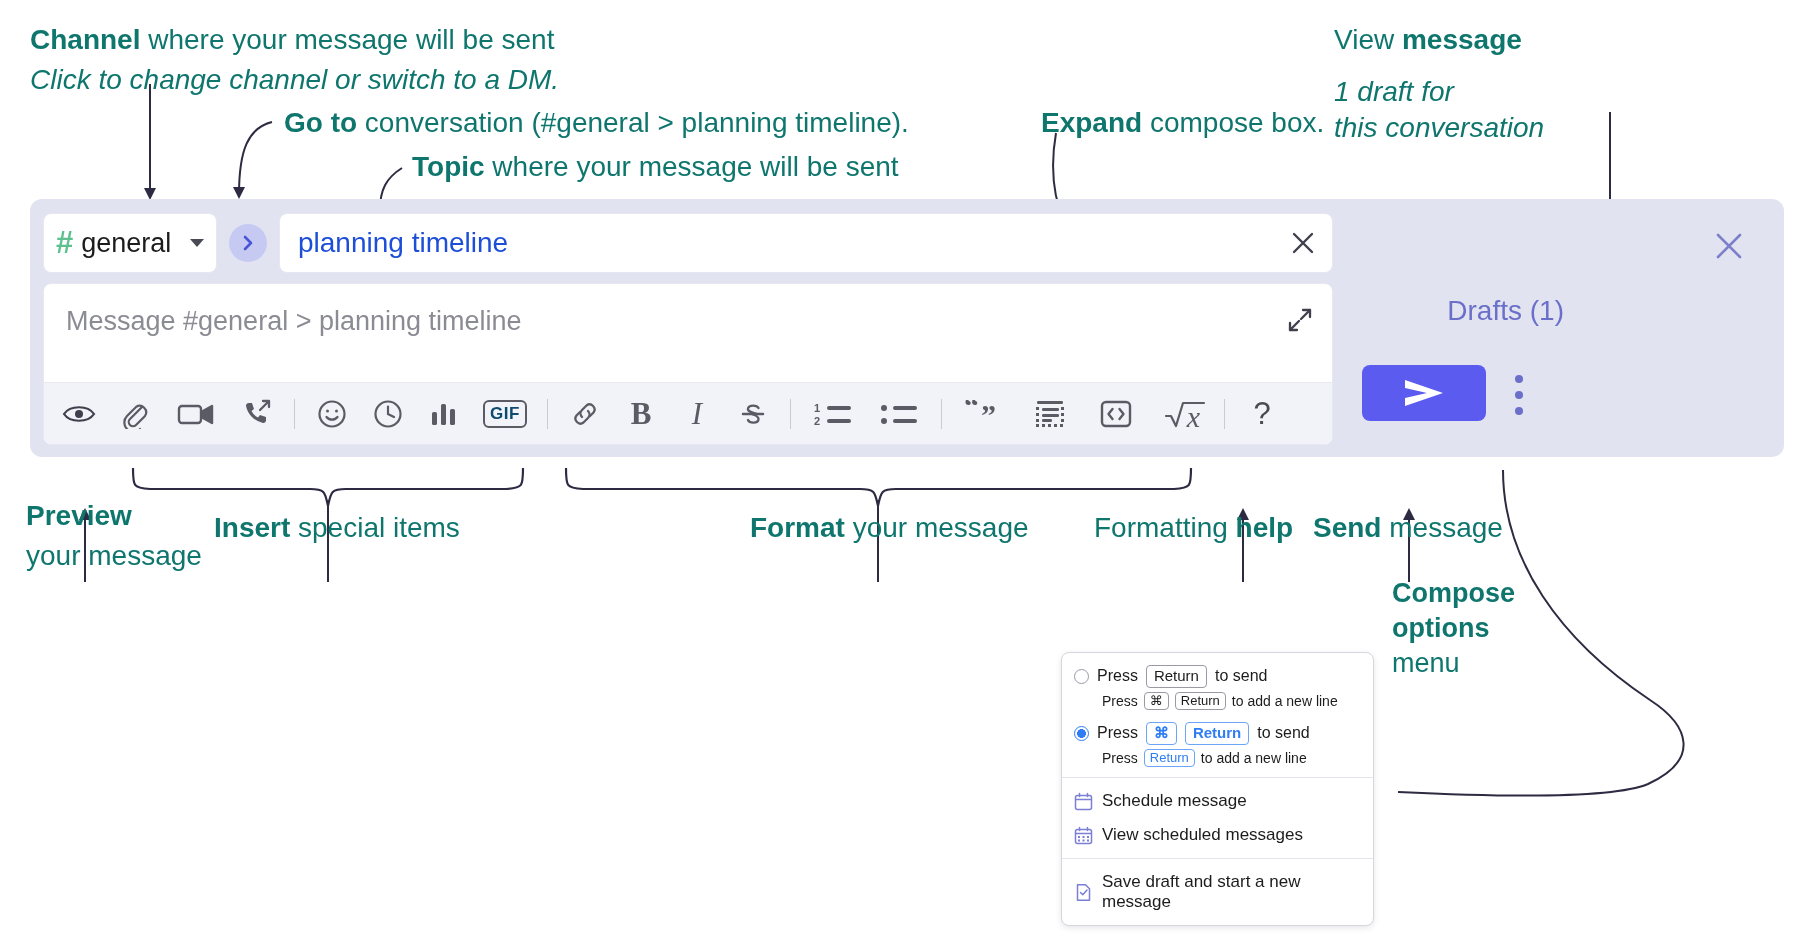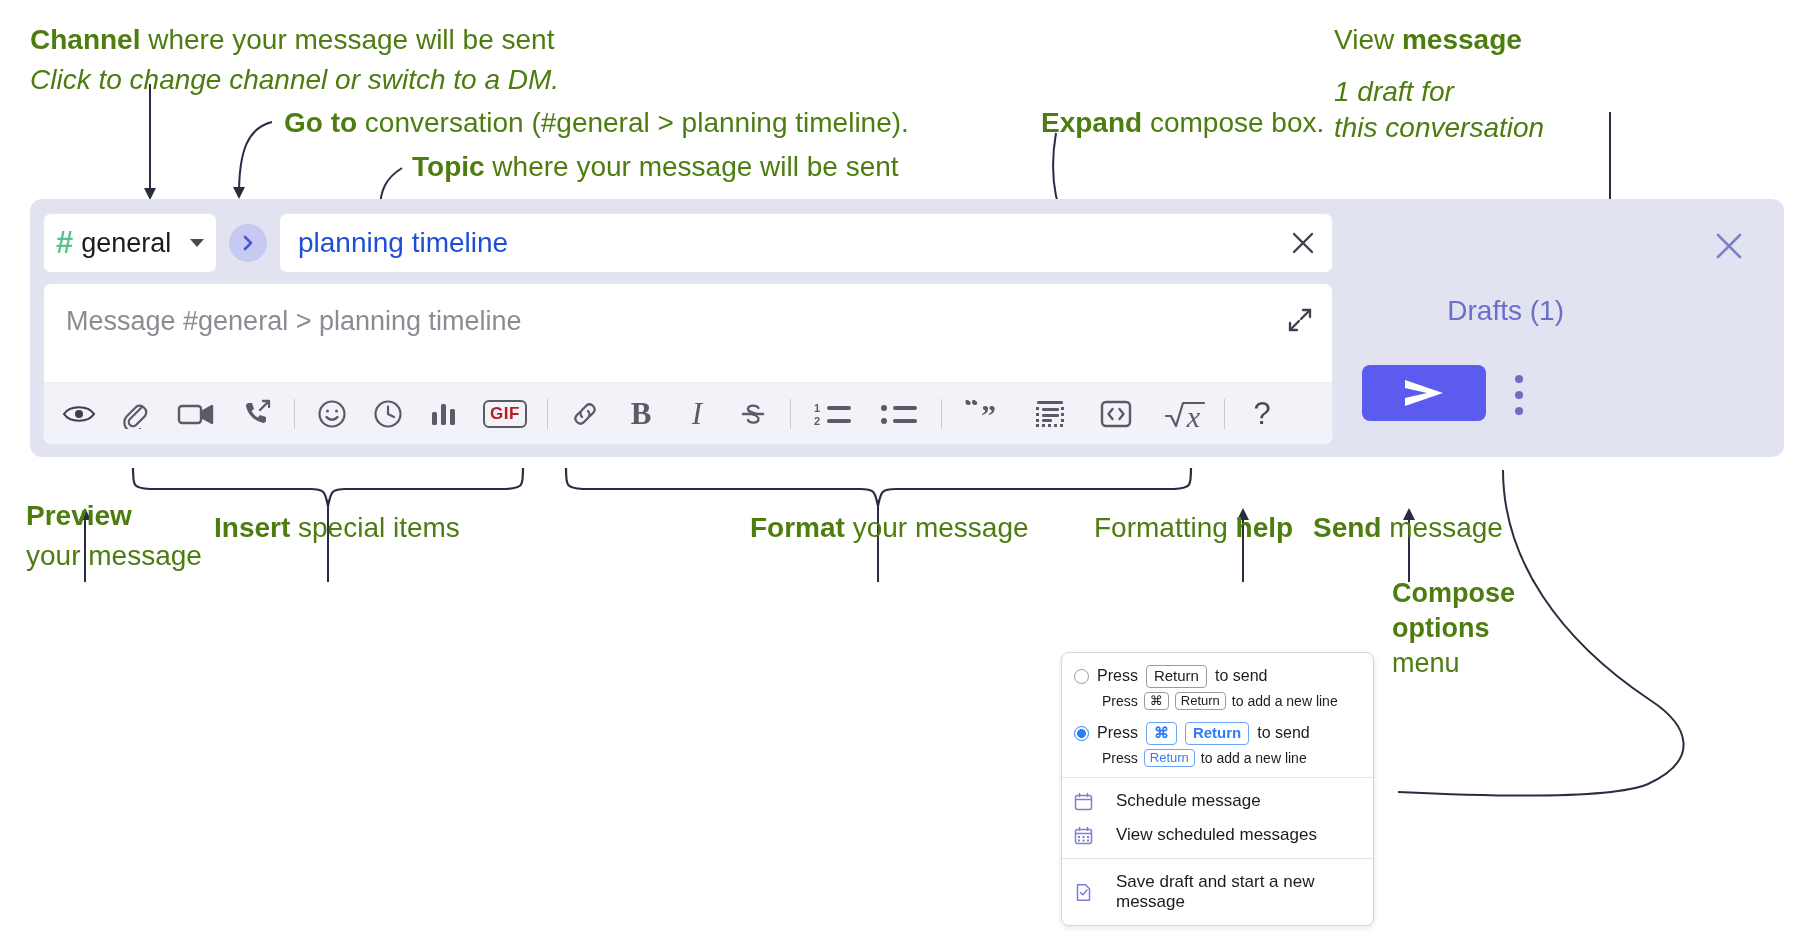--- a/index.html
+++ b/index.html
@@ -8,21 +8,21 @@
     width: 1814px; height: 944px;
     background: #ffffff;
     font-family: "Liberation Sans", sans-serif;
     color: #2b2b3f;
     position: relative;
     overflow: hidden;
   }
   .stage { position:absolute; inset:0; }
 
   
-  .anno { position:absolute; color:#4d7c0f; line-height:1.28; white-space:nowrap; }
+  .anno { position:absolute; color:#0f766e; line-height:1.28; white-space:nowrap; }
   .anno b { font-weight:700; }
   .anno i { font-style:italic; }
   .anno.sz28 { font-size:28px; }
   .anno.sz27 { font-size:27px; }
 
   
   .leaders { position:absolute; inset:0; pointer-events:none; }
 
   
   #compose-widget {
@@ -72,21 +72,21 @@
     border-radius:0 0 8px 8px;
     display:flex; align-items:center; padding:0 14px;
   }
   .tb { width:42px;height:42px; display:flex;align-items:center;justify-content:center;
         color:#5b5b66; flex:0 0 auto; }
   .tb.wide { width:52px; }
   .tb-gap { width:14px; flex:0 0 auto; }
   .tb-sep { width:1px;height:30px;background:#c9cad4; margin:0 16px; flex:0 0 auto; }
   .gifbox {
     border:2.5px solid #5b5b66; border-radius:6px; font-size:17px; font-weight:700;
-    letter-spacing:.5px; padding:2px 5px; color:#b91c1c; font-family:"Liberation Sans",sans-serif;
+    letter-spacing:.5px; padding:2px 5px; color:#0c4a6e; font-family:"Liberation Sans",sans-serif;
   }
   .boldglyph { font-size:31px; font-weight:700; color:#5b5b66; font-family:"Liberation Serif",serif;}
   .italglyph { font-size:31px; font-style:italic; color:#5b5b66; font-family:"Liberation Serif",serif;}
   .mathglyph { font-size:30px; font-style:italic; color:#5b5b66; font-family:"Liberation Serif",serif;}
   .qmark { font-size:31px; color:#4a4a55; }
 
   
   #drafts-link {
     position:absolute; right:220px; top:96px; font-size:28px; color:#6a6fc9; white-space:nowrap;
   }
@@ -113,21 +113,21 @@
   .radio.on { border:1.6px solid #2f7df4; background:
       radial-gradient(circle at 50% 50%, #2f7df4 0 4.2px, #ffffff 4.6px 100%); }
   .key {
     border:1px solid #9a9aa5; border-radius:4px; padding:1px 7px; font-size:15px;
     color:#1d1c1d; background:#fff; line-height:1.25; display:inline-block;
   }
   .key.sm { font-size:13px; padding:0px 5px; }
   .key.blue { border-color:#6aa5f8; color:#2f7df4; font-weight:700; }
   .key.blue.sm { font-weight:400; color:#2f7df4; }
   .menu-sep { height:1px; background:#e3e3e9; }
-  .menu-item { display:flex; align-items:center; gap:23px; padding:7px 12px; font-size:17px; }
+  .menu-item { display:flex; align-items:center; gap:9px; padding:7px 12px; font-size:17px; }
   .mi-icon { width:19px;height:19px;flex:0 0 auto; color:#7b7fd6; }
 </style>
 </head>
 <body>
 
 <div class="stage">
 
   <svg class="leaders" width="1814" height="944">
     <g fill="none" stroke="#2d2b42" stroke-width="2">
 

